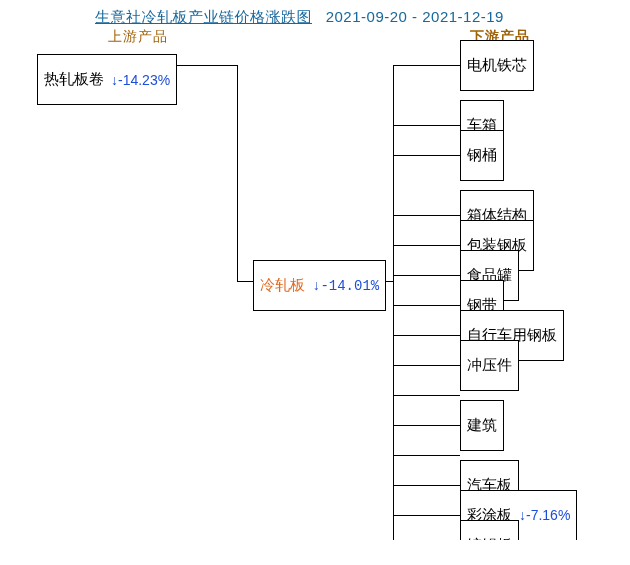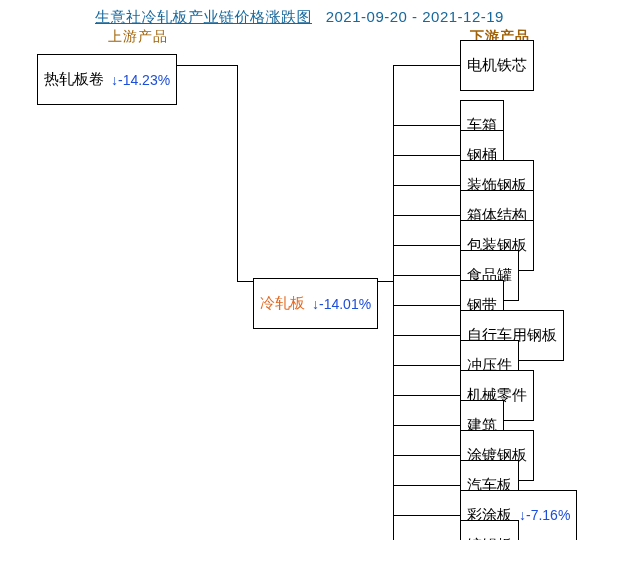--- a/index.html
+++ b/index.html
@@ -84,47 +84,41 @@
   <div class="line" style="left:237px; top:281px; width:20px; height:1px;"></div>
   <div class="line" style="left:368px; top:281px; width:26px; height:1px;"></div>
 
   <div class="line" style="left:393px; top:65px; width:1px; height:481px;"></div>
 
   <div class="node" style="left:37px; top:54px;">
     <span class="nm">热轧板卷</span>
       <span class="chg">↓-14.23%</span>
   </div>
 
-  <div class="node" style="left:253px; top:278px;">
+  <div class="node" style="left:253px; top:260px;font-family:Liberation Mono, monospace;">
     <span class="nm orange">冷轧板</span>
       <span class="chg">↓-14.01%</span>
   </div>
 
   <div class="ds-row" style="top:53px">
     <div class="branch"></div>
     <div class="node">
         <span class="nm">电机铁芯</span>
       </div>
   </div>
   <div class="ds-row" style="top:113px">
     <div class="branch"></div>
     <div class="node">
         <span class="nm">车箱</span>
       </div>
   </div>
   <div class="ds-row" style="top:143px">
     <div class="branch"></div>
     <div class="node">
         <span class="nm">钢桶</span>
-      </div>
-  </div>
-  <div class="ds-row" style="top:173px">
-    <div class="branch"></div>
-    <div class="node">
-        <span class="nm">装饰钢板</span>
       </div>
   </div>
   <div class="ds-row" style="top:203px">
     <div class="branch"></div>
     <div class="node">
         <span class="nm">箱体结构</span>
       </div>
   </div>
   <div class="ds-row" style="top:233px">
     <div class="branch"></div>
@@ -151,35 +145,29 @@
       </div>
   </div>
   <div class="ds-row" style="top:353px">
     <div class="branch"></div>
     <div class="node">
         <span class="nm">冲压件</span>
       </div>
   </div>
   <div class="ds-row" style="top:383px">
     <div class="branch"></div>
-    <div class="node">
-        <span class="nm">机械零件</span>
-      </div>
   </div>
   <div class="ds-row" style="top:413px">
     <div class="branch"></div>
     <div class="node">
         <span class="nm">建筑</span>
       </div>
   </div>
   <div class="ds-row" style="top:443px">
     <div class="branch"></div>
-    <div class="node">
-        <span class="nm">涂镀钢板</span>
-      </div>
   </div>
   <div class="ds-row" style="top:473px">
     <div class="branch"></div>
     <div class="node">
         <span class="nm">汽车板</span>
       </div>
   </div>
   <div class="ds-row" style="top:503px">
     <div class="branch"></div>
     <div class="node">

